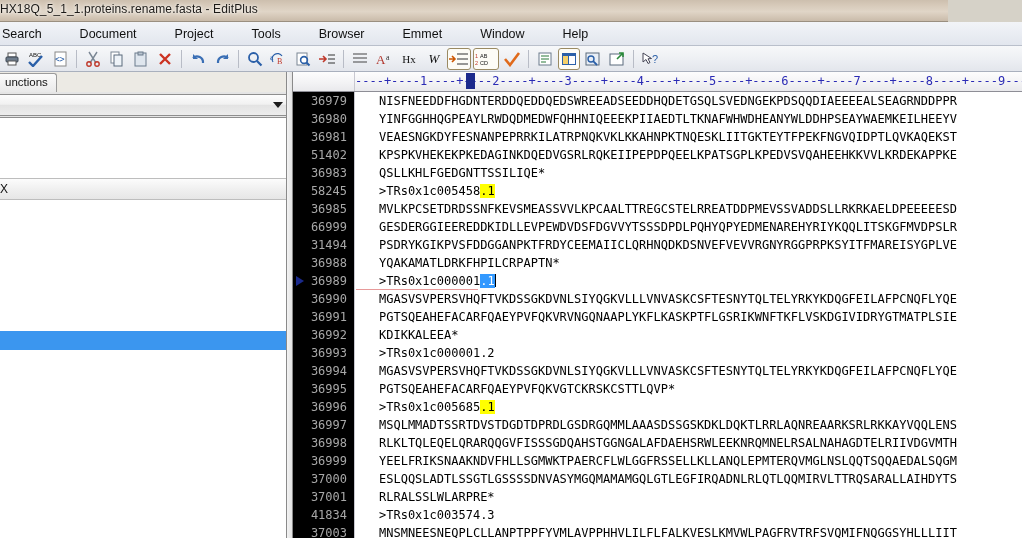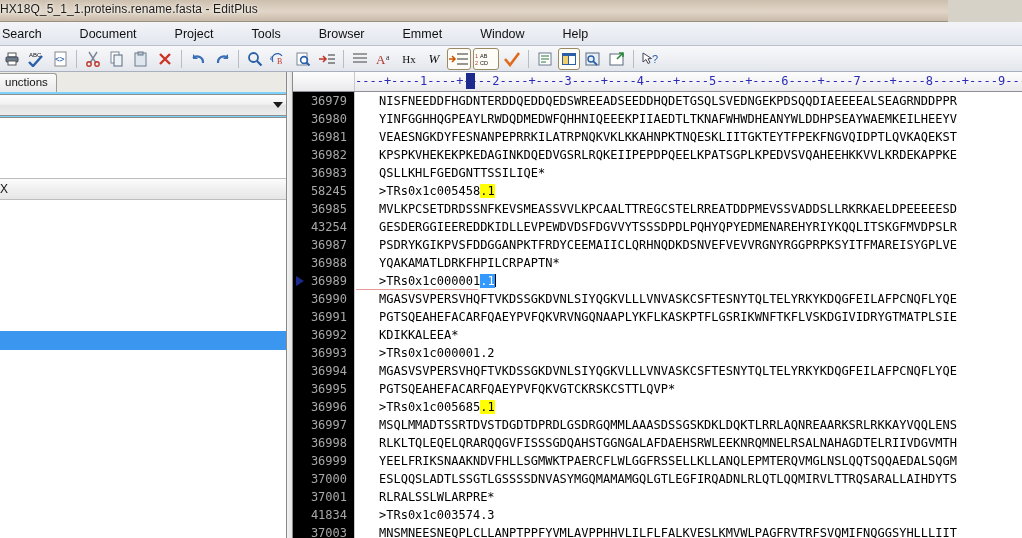--- a/index.html
+++ b/index.html
@@ -54,21 +54,21 @@
     border: 1px solid transparent; border-radius: 2px;
     font-size: 12px; color: #2a3b6b; position: relative;
   }
   .tb.framed { border: 1px solid #9a8a62; background: #fdfcf6; border-radius: 3px; }
   .tb-sep { width: 1px; height: 18px; background: #b8bcc6; margin: 0 4px; }
   .tb svg { display: block; }
 
   
   .leftpanel {
     position: absolute; left: 0; top: 72px; width: 292px; height: 466px;
-    background: #7dd3fc;
+    background: #e5e5e5;
     border-right: 1px solid #8a8a8a;
     overflow: hidden;
     text-decoration: underline;
   }
   .panel-tabrow {
     position: absolute; left: 0; top: 0; width: 292px; height: 20px;
     background: #eceae4;
   }
   .panel-tab {
     position: absolute; left: -6px; top: 1px;
@@ -373,26 +373,26 @@
   <div class="editor">
     <div class="ruler">
       <div class="ruler-gutter"></div>
       <div class="ruler-marks">----+----1----+----2----+----3----+----4----+----5----+----6----+----7----+----8----+----9----</div>
       <div class="ruler-caret" id="ruler-caret" style="left: 173px;"></div>
     </div>
     <div class="gutter" id="gutter">
         <div class="gutter-line">36979</div>
         <div class="gutter-line">36980</div>
         <div class="gutter-line">36981</div>
-        <div class="gutter-line">36982</div>
+        <div class="gutter-line">51402</div>
         <div class="gutter-line">36983</div>
         <div class="gutter-line">58245</div>
         <div class="gutter-line">36985</div>
-        <div class="gutter-line">43254</div>
-        <div class="gutter-line">36987</div>
+        <div class="gutter-line">66999</div>
+        <div class="gutter-line">31494</div>
         <div class="gutter-line">36988</div>
         <div class="gutter-line">36989</div>
         <div class="gutter-line">36990</div>
         <div class="gutter-line">36991</div>
         <div class="gutter-line">36992</div>
         <div class="gutter-line">36993</div>
         <div class="gutter-line">36994</div>
         <div class="gutter-line">36995</div>
         <div class="gutter-line">36996</div>
         <div class="gutter-line">36997</div>

